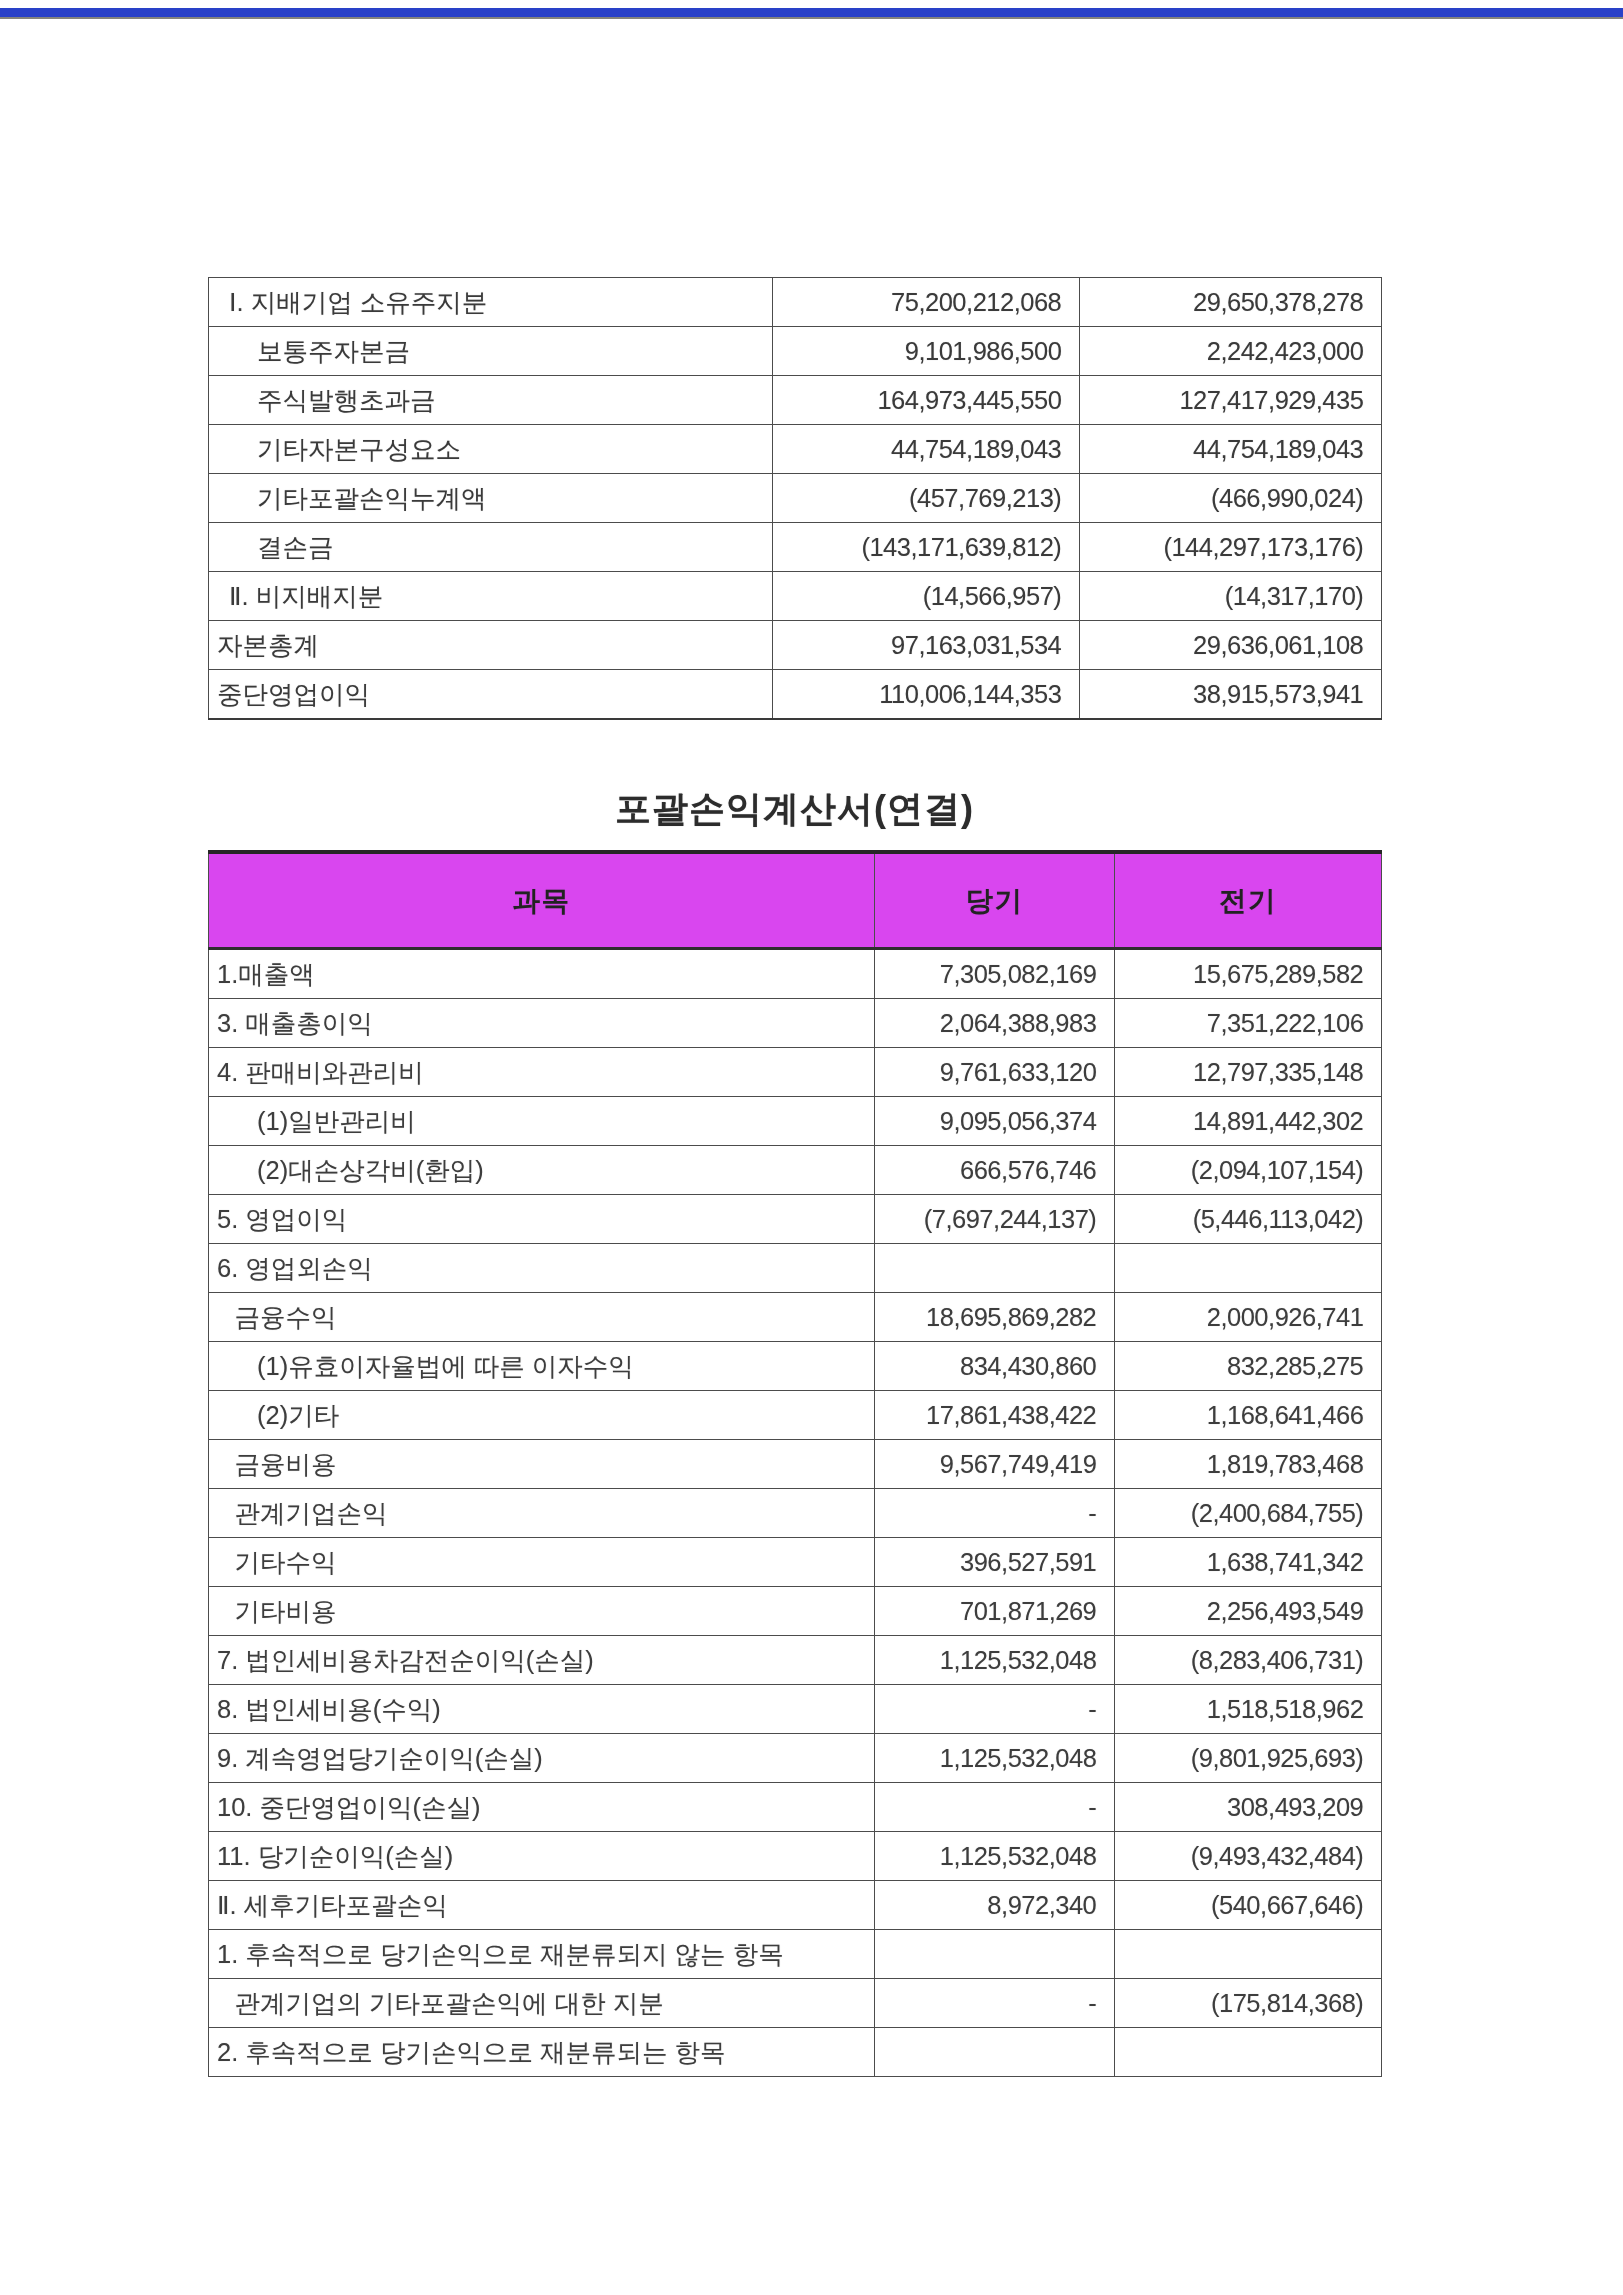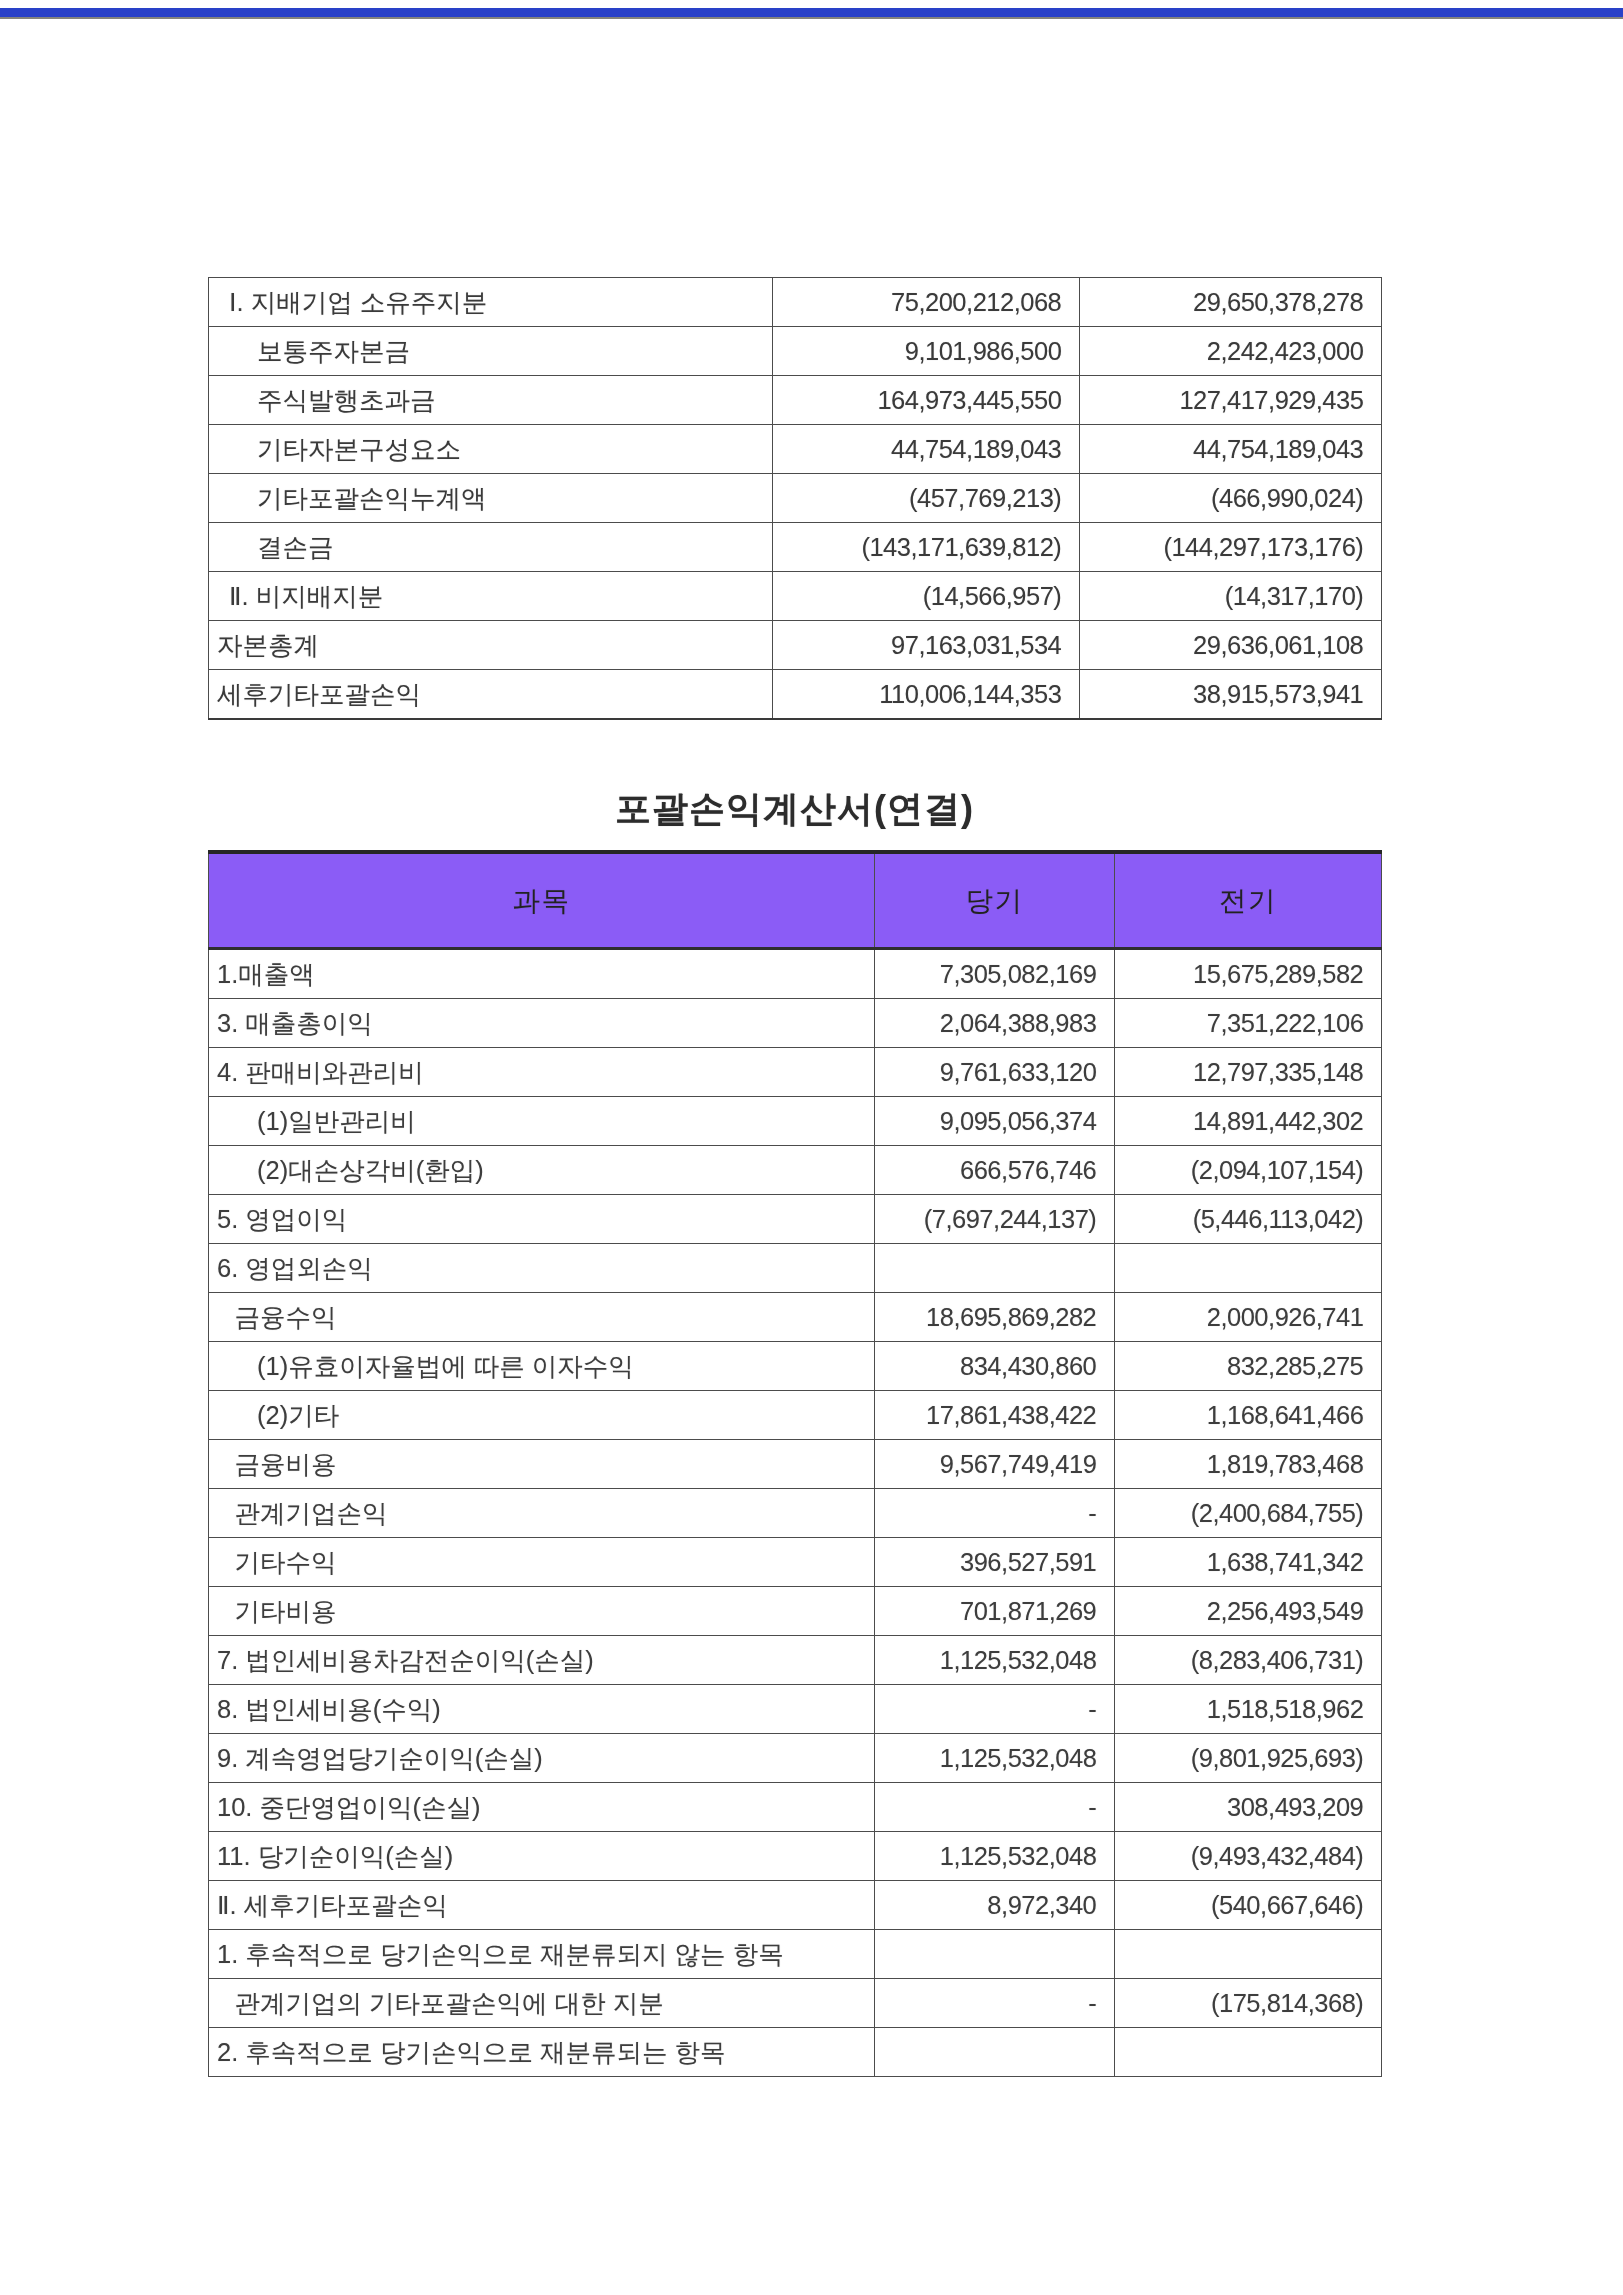--- a/index.html
+++ b/index.html
@@ -47,22 +47,22 @@
     text-align: center;
     font-size: 36px; font-weight: bold; color: #2c2c2c;
     letter-spacing: 1px;
     text-shadow: 0 0 1px rgba(40,40,40,.35);
   }
 
   
   .t2 { top: 850px; }
   .t2 thead th {
     height: 91px;
-    background: #8b5cf6;
-    font-size: 27.5px; font-weight: normal; color: #222;
+    background: #d946ef;
+    font-size: 27.5px; font-weight: bold; color: #222;
     border-top: 4.9px solid #262626;
     border-bottom: 3.4px solid #2e2e2e;
     text-align: center;
     letter-spacing: 1.5px;
   }
   .t2 td { height: 46px; font-size: 25.5px; color: #3d3d3d; }
 
   .lbl { text-align: left; }
   .num {
     text-align: right; padding-right: 17.7px;
@@ -135,21 +135,21 @@
     <td class="num">(14,317,170)</td>
   </tr>
 
   <tr>
     <td class="lbl ind0">자본총계</td>
     <td class="num">97,163,031,534</td>
     <td class="num">29,636,061,108</td>
   </tr>
 
   <tr>
-    <td class="lbl ind0">세후기타포괄손익</td>
+    <td class="lbl ind0">중단영업이익</td>
     <td class="num">110,006,144,353</td>
     <td class="num">38,915,573,941</td>
   </tr>
 </tbody>
   </table>
 
   <div class="title">포괄손익계산서(연결)</div>
 
   <table class="t t2">
     <colgroup>

